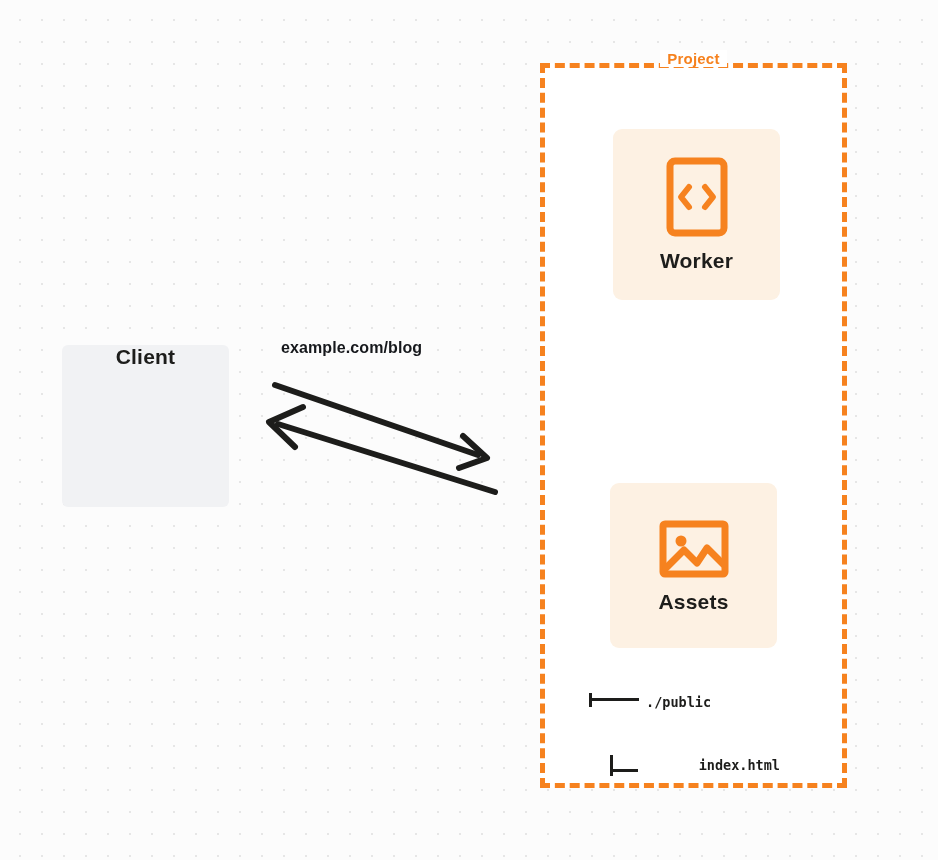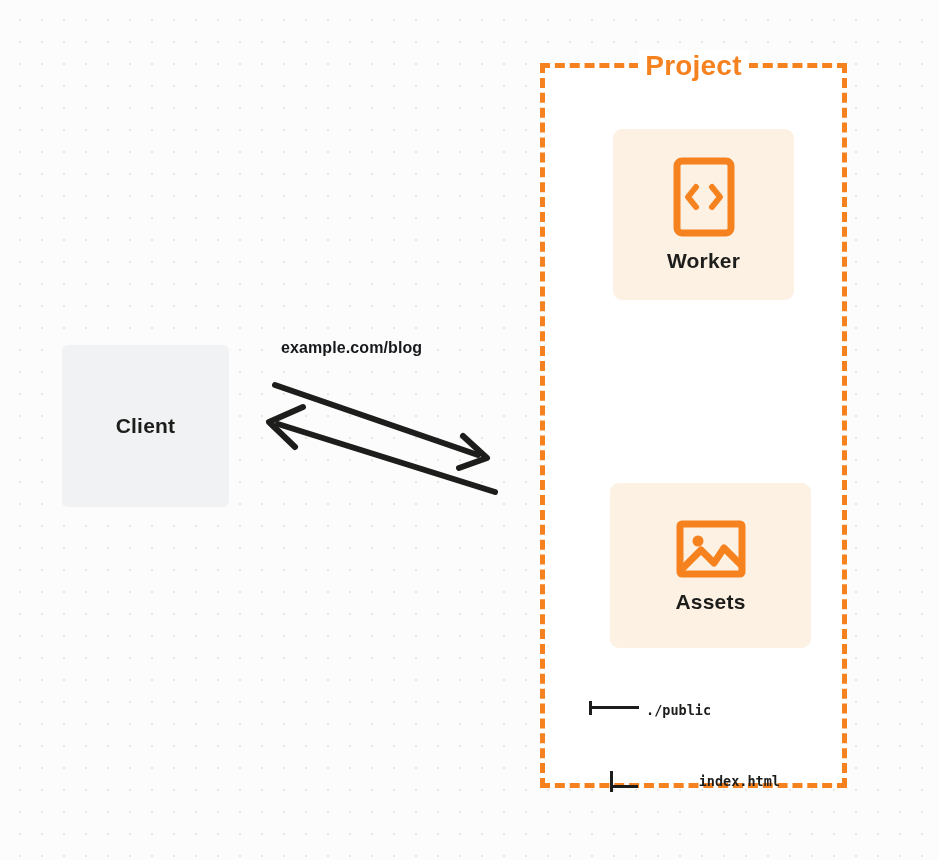--- a/index.html
+++ b/index.html
@@ -29,21 +29,21 @@
   
   #client-node {
     position: absolute;
     left: 62px;
     top: 345px;
     width: 167px;
     height: 162px;
     background: #f1f2f4;
     border-radius: 6px;
     display: flex;
-    align-items: center;
+    align-items: flex-start;
     justify-content: center;
   }
   #client-node .node-label {
     font-size: 21px;
     font-weight: bold;
     color: #1d1d1b;
     letter-spacing: 0.2px;
   }
 
   
@@ -78,21 +78,21 @@
     box-sizing: border-box;
     background: #ffffff;
     border: 5px dashed #f6821f;
   }
   #project-title {
     position: absolute;
     left: 540px;
     top: 50px;
     width: 307px;
     text-align: center;
-    font-size: 28px;
+    font-size: 15px;
     font-weight: bold;
     color: #f6821f;
     letter-spacing: 0.2px;
   }
   #project-title .title-text {
     background: #ffffff;
     padding: 0 7px;
   }
 
   
@@ -101,27 +101,27 @@
     background: #fdf1e3;
     border-radius: 9px;
     display: flex;
     flex-direction: column;
     align-items: center;
     justify-content: center;
   }
   #worker-card {
     left: 613px;
     top: 129px;
-    width: 181px;
+    width: 167px;
     height: 171px;
   }
   #assets-card {
     left: 610px;
     top: 483px;
-    width: 201px;
+    width: 167px;
     height: 165px;
   }
   .service-icon {
     display: block;
     margin-bottom: 12px;
   }
   .service-card .node-label {
     font-size: 21px;
     font-weight: bold;
     color: #1d1d1b;
@@ -138,21 +138,20 @@
     font-size: 13.5px;
     font-weight: bold;
     color: #1d1d1b;
     line-height: 21px;
     white-space: pre;
   }
   .tree-row {
     display: flex;
     align-items: center;
     height: 21px;
-    margin-top: 8px;
   }
   .tree-branch {
     position: relative;
     width: 30px;
     height: 21px;
     flex: 0 0 30px;
   }
   
   .tree-branch.root::before {
     content: "";

